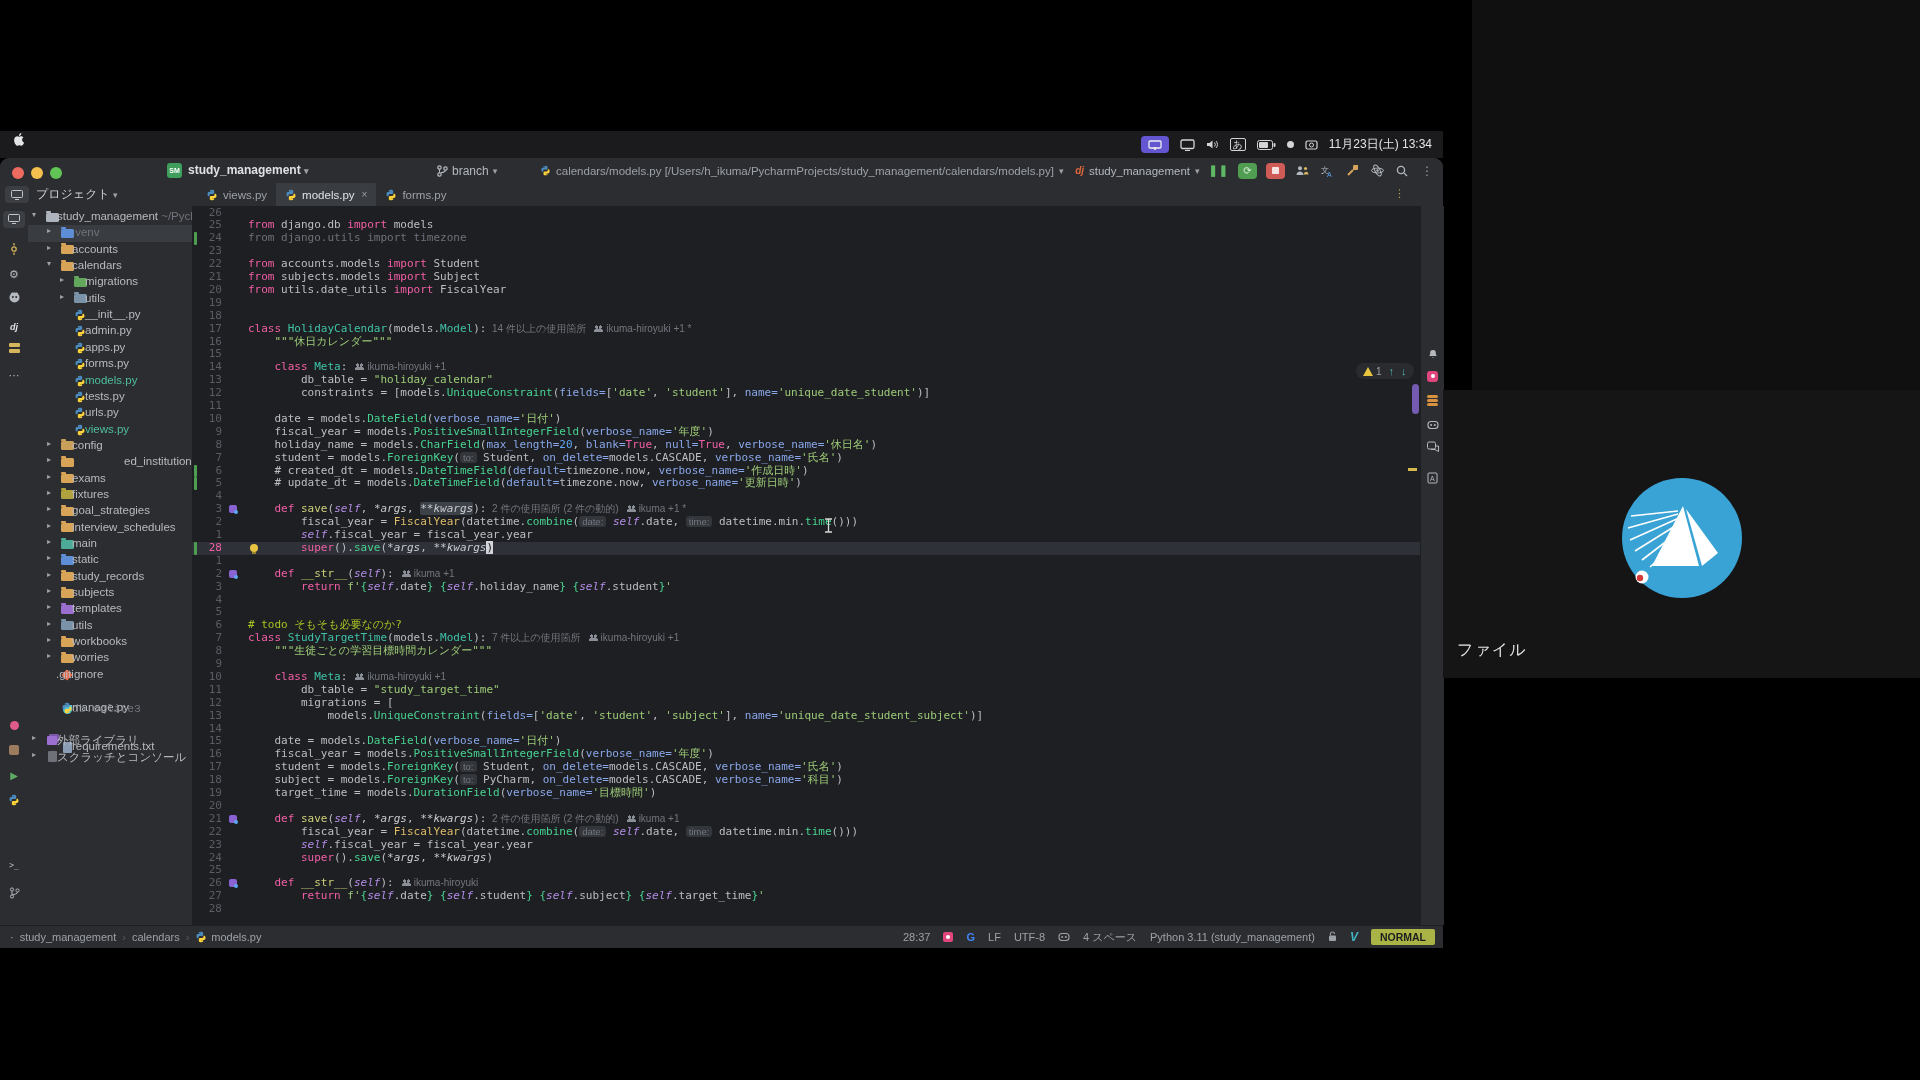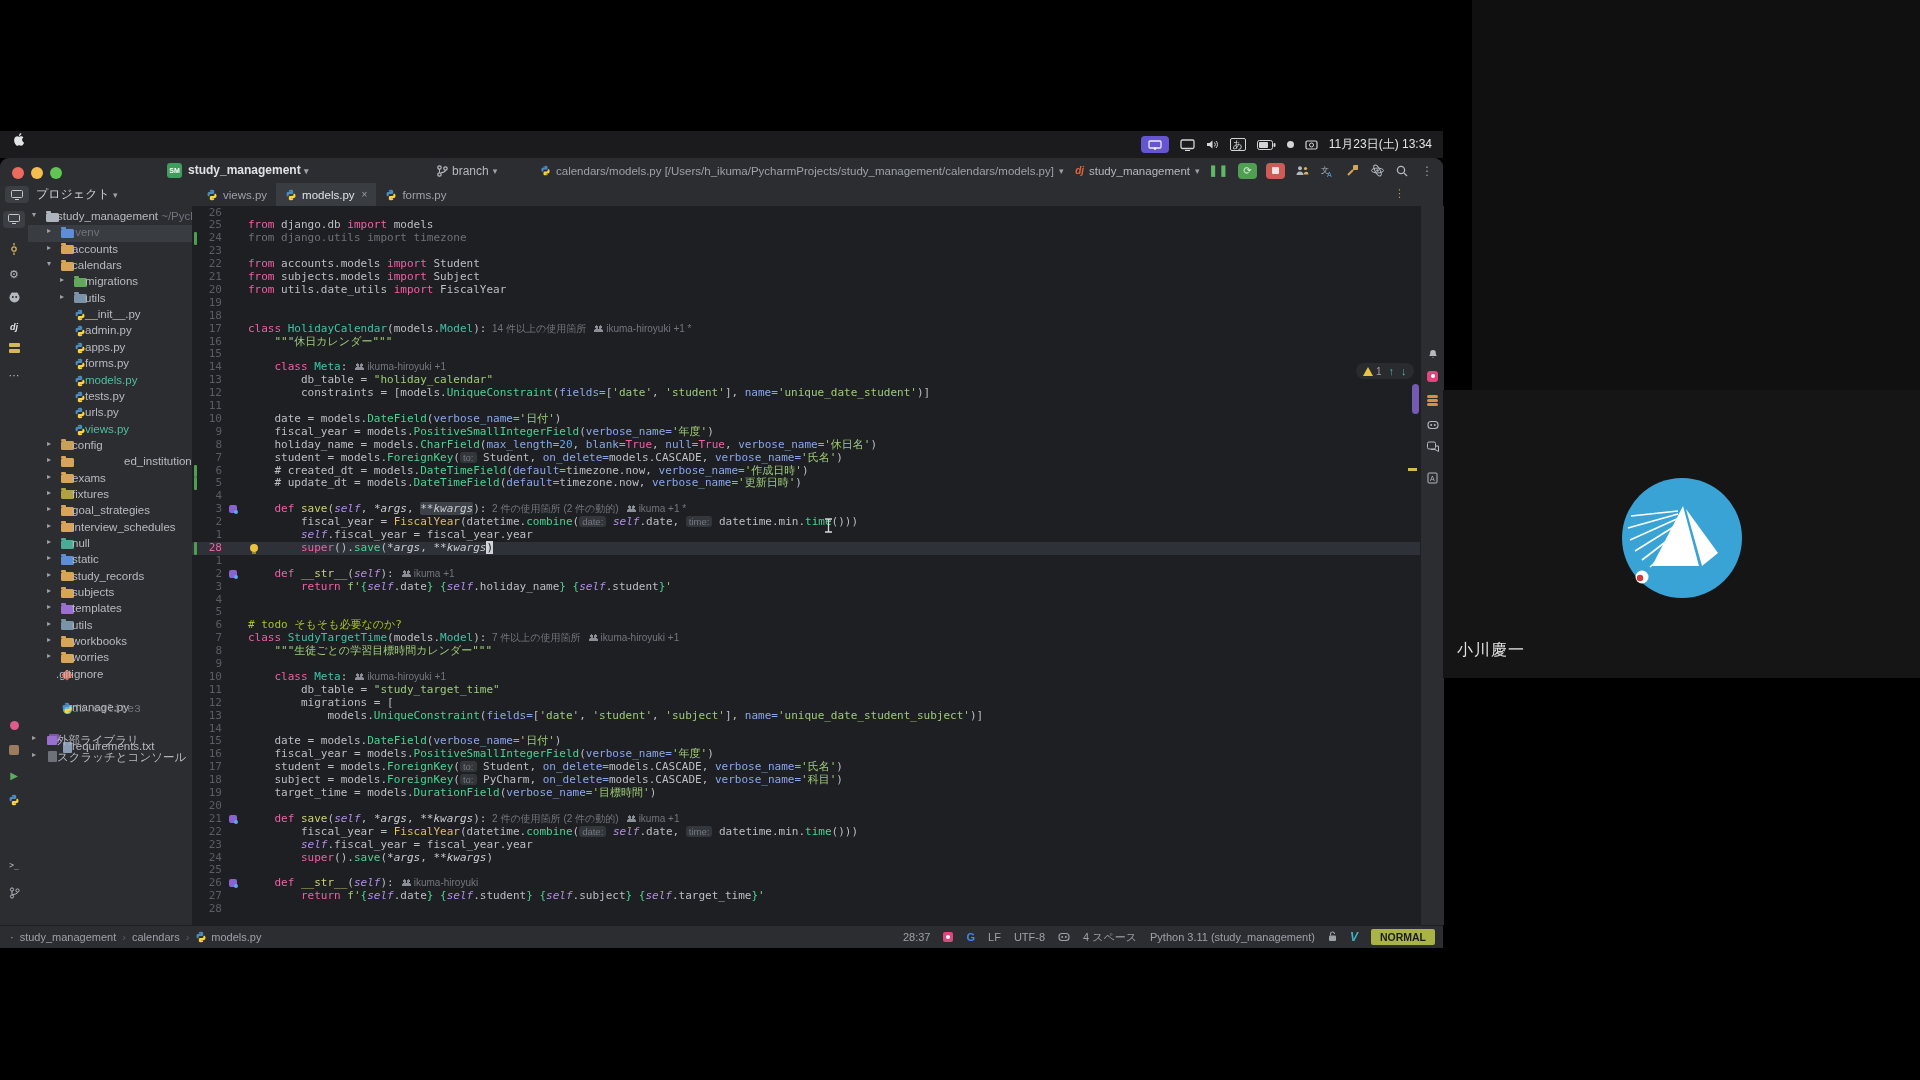--- a/index.html
+++ b/index.html
@@ -489,21 +489,21 @@
           <span class="lb " style="left: 44px;">goal_strategies</span>
         </div>
         <div class="trow" style="top: 313.65px;">
           <span class="ch" style="left: 19px;">▸</span>
           <span class="fold folder" style="left: 33px;"></span>
           <span class="lb " style="left: 44px;">interview_schedules</span>
         </div>
         <div class="trow" style="top: 330px;">
           <span class="ch" style="left: 19px;">▸</span>
           <span class="fold teal" style="left: 33px;"></span>
-          <span class="lb " style="left: 44px;">null</span>
+          <span class="lb " style="left: 44px;">main</span>
         </div>
         <div class="trow" style="top: 346.35px;">
           <span class="ch" style="left: 19px;">▸</span>
           <span class="fold blue" style="left: 33px;"></span>
           <span class="lb " style="left: 44px;">static</span>
         </div>
         <div class="trow" style="top: 362.7px;">
           <span class="ch" style="left: 19px;">▸</span>
           <span class="fold folder" style="left: 33px;"></span>
           <span class="lb " style="left: 44px;">study_records</span>
@@ -917,16 +917,16 @@
             <path d="M58 45 L13 73"></path>
             <path d="M59 52 L20 82"></path>
             <path d="M60 60 L28 89"></path>
         </g>
         <polygon points="30,88 61,28 77,88" fill="#fff"></polygon>
         <polygon points="64,31 96,75 80,88" fill="#fff"></polygon>
         <circle cx="20" cy="99" r="6.5" fill="#fff"></circle>
         <circle cx="18" cy="100" r="3.2" fill="#d23b3b"></circle>
       </svg>
     </span>
-    <span class="vname" style="position:absolute;left:14px;top:250px;">小川慶一</span>
+    <span class="vname" style="position:absolute;left:14px;top:250px;">ファイル</span>
   </div>
 
 </div>
 
 </body></html>

